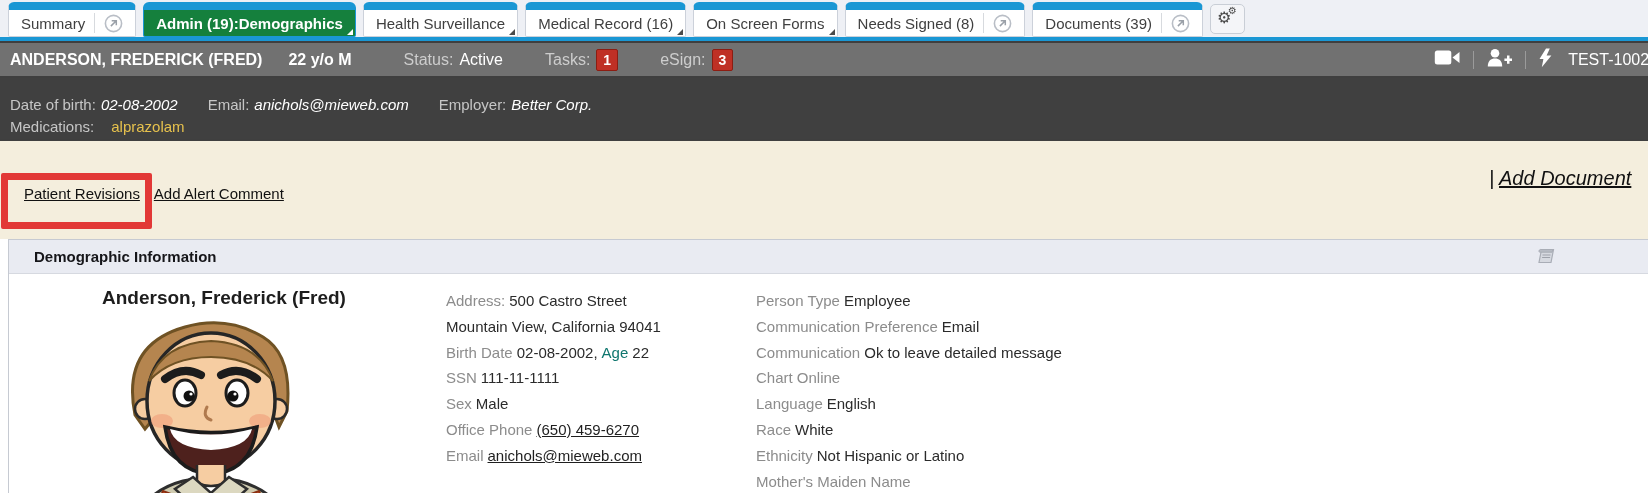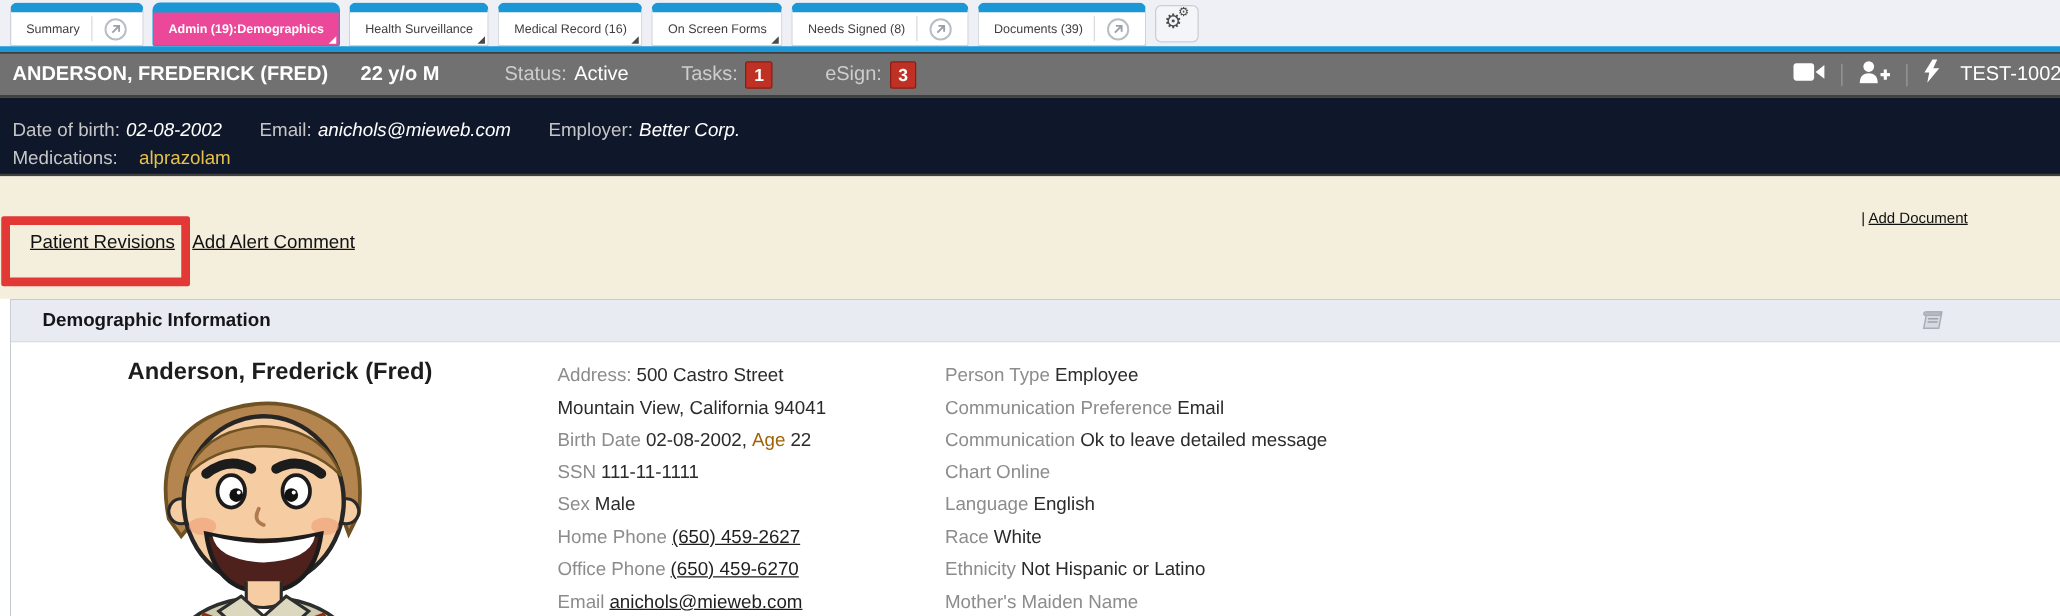--- a/index.html
+++ b/index.html
@@ -6,23 +6,23 @@
   body{
     width:1648px;height:493px;overflow:hidden;position:relative;
     background:#ffffff;font-family:"Liberation Sans","DejaVu Sans",sans-serif;
   }
   
   .tabbar{position:relative;height:41px;background:#eef0f5;}
   .tabs{position:absolute;top:0;left:8px;display:flex;align-items:flex-start;gap:7px;}
   .tab{
     position:relative;margin-top:2px;display:flex;align-items:center;height:26px;
     padding:0 12px;background:#fff;border:1px solid #ccd1da;border-top:8px solid #1a97d4;
-    border-radius:6px 6px 2px 2px;font-size:10px;color:#3f3f3f;cursor:pointer;white-space:nowrap;justify-content:space-between;
+    border-radius:6px 6px 2px 2px;font-size:15px;color:#3f3f3f;cursor:pointer;white-space:nowrap;justify-content:space-between;
   }
-  .tab.active{background:#ec4899;border-color:#1a97d4;color:#fff;font-weight:bold;}
+  .tab.active{background:#15803d;border-color:#1a97d4;color:#fff;font-weight:bold;}
   .fold{position:absolute;right:2px;bottom:1px;width:0;height:0;
     border-left:6px solid transparent;border-bottom:6px solid #4a4a4a;}
   .tab.active .fold{border-bottom-color:#fff;}
   .tabsep{width:1px;height:20px;background:#d7dade;margin:0 9px;}
   .linkicon{display:flex;align-items:center;}
   .tab-underline{position:absolute;left:0;right:0;bottom:0;height:4px;background:#1a97d4;}
   .gearbtn{position:relative;margin-top:4px;width:33px;height:28px;background:#f4f5f8;
     border:1px solid #c9ced6;border-radius:5px;cursor:pointer;}
   .gear1{position:absolute;left:6px;top:3px;font-size:16px;color:#4c4c4c;line-height:20px;}
   .gear2{position:absolute;left:17px;top:-1px;font-size:10px;color:#4c4c4c;line-height:14px;}
@@ -32,49 +32,49 @@
     padding-left:10px;color:#fff;font-size:16px;white-space:nowrap;}
   .pname{font-weight:bold;margin-right:26px;}
   .pagesex{font-weight:bold;margin-right:52px;}
   .slabel{color:#cdcdcd;margin-right:6px;}
   .sval{margin-right:42px;}
   .badge{background:#bf3025;border:1px solid #8c1d12;border-radius:2px;padding:0 6px;
     font-weight:bold;font-size:14px;height:20px;line-height:20px;margin-right:42px;}
   .icongrp{margin-left:auto;display:flex;align-items:center;gap:13px;margin-right:-10px;}
   .vsep{width:1px;height:18px;background:#9b9b9b;}
   .chartid{font-size:16px;margin-left:3px;}
-  .ibar{background:#0f172a;border-bottom:2px solid #3f3f3f;height:45px;padding:16px 0 0 10px;
+  .ibar{background:#404040;border-bottom:2px solid #3f3f3f;height:45px;padding:16px 0 0 10px;
     color:#fff;font-size:15px;}
   .irow{height:22px;line-height:22px;display:flex;white-space:nowrap;}
   .ilbl{color:#c6c6c6;margin-right:5px;}
   .ival{margin-right:30px;font-style:italic;}
   .meds{color:#e6c14d;margin-left:12px;}
   
   .cream{position:relative;height:98px;background:#f4eedd;}
   .links-row{position:absolute;left:24px;top:44px;font-size:15px;color:#111;white-space:nowrap;}
   a.action{color:#111;text-decoration:underline;cursor:pointer;}
   .linksep{margin:0 5px;color:#111;}
   .redbox{position:absolute;left:1px;top:32px;width:137px;height:42px;
     border:7px solid #e23836;border-radius:2px;pointer-events:none;}
-  .adddoc{position:absolute;left:1489px;top:26px;font-size:12px;color:#111;white-space:nowrap;}
+  .adddoc{position:absolute;left:1489px;top:26px;font-size:20px;color:#111;white-space:nowrap;font-style:italic;}
   
   .panel{margin-left:8px;width:1780px;border:1px solid #c6cad2;background:#fff;}
   .panel-header{position:relative;height:33px;background:#e9ebf2;border-bottom:1px solid #d6d9e0;
     display:flex;align-items:center;}
   .panel-title{padding-left:25px;font-weight:bold;font-size:15px;color:#16161a;}
   .bookicon{position:absolute;left:1528px;top:8px;cursor:pointer;}
   .panel-body{position:relative;height:380px;background:#fff;}
   .dname{position:absolute;left:40px;top:13px;width:350px;text-align:center;
     font-size:19px;font-weight:bold;color:#1d1d1d;}
   .avatar{position:absolute;left:96px;top:41px;}
   .col{position:absolute;top:14px;font-size:15px;line-height:25.8px;white-space:nowrap;}
   .col.mid{left:437px;}
   .col.right{left:747px;}
   .lbl{color:#8c8c8c;margin-right:4px;}
-  .lbl2{color:#a16207;margin:0 4px;}
+  .lbl2{color:#0f766e;margin:0 4px;}
   .val{color:#2b2b2b;}
   a.pl{color:#1f1f1f;text-decoration:underline;cursor:pointer;}
 </style>
 </head>
 <body>
 
 <div class="tabbar">
   <div class="tabs">
 
     <div class="tab">
@@ -275,23 +275,20 @@
       <div>
         <span class="lbl">Birth Date</span><span class="val">02-08-2002,</span><span class="lbl2">Age</span><span class="val">22</span>
       </div>
       <div>
         <span class="lbl">SSN</span><span class="val">111-11-1111</span>
       </div>
       <div>
         <span class="lbl">Sex</span><span class="val">Male</span>
       </div>
       <div>
-        <span class="lbl">Home Phone</span><a class="pl">(650) 459-2627</a>
-      </div>
-      <div>
         <span class="lbl">Office Phone</span><a class="pl">(650) 459-6270</a>
       </div>
       <div>
         <span class="lbl">Email</span><a class="pl">anichols@mieweb.com</a>
       </div>
     </div>
 
     <div class="col right">
       <div>
         <span class="lbl">Person Type</span><span class="val">Employee</span>

